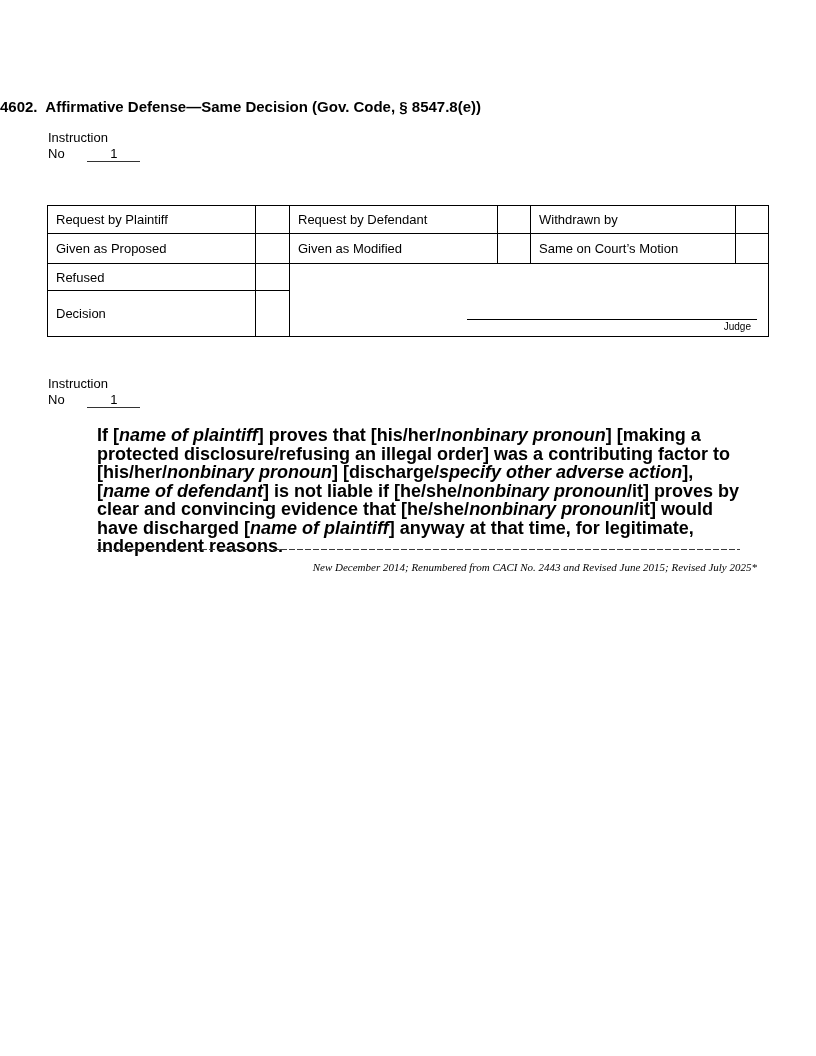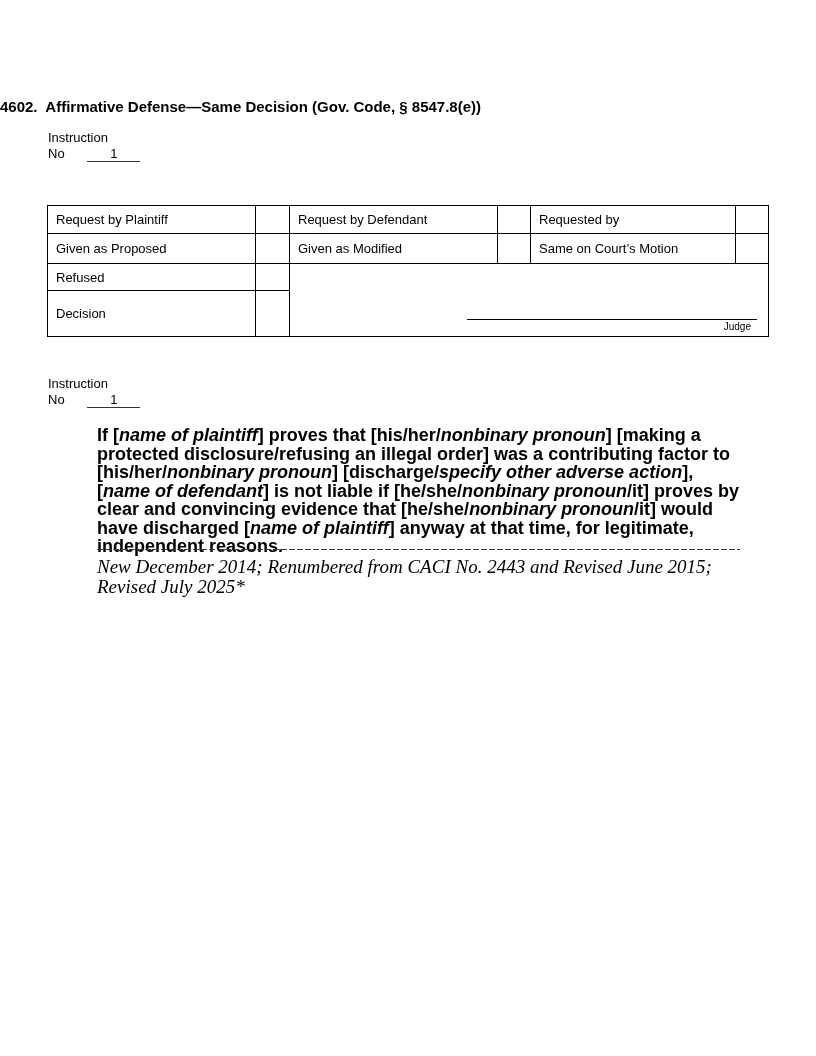--- a/index.html
+++ b/index.html
@@ -70,22 +70,23 @@
     height: 1px;
     background: repeating-linear-gradient(to right, #3a3a3a 0 6px, transparent 6px 8px);
   }
   .history {
     position: absolute;
     left: 97px;
     top: 557px;
     width: 660px;
     font-family: "Liberation Serif", serif;
     font-style: italic;
-    font-size: 19px;
+    font-size: 11px;
     line-height: 20px;
+    text-align: right;
   }
 </style>
 </head>
 <body>
 
 <div class="page">
 
   <div class="title">4602.  Affirmative Defense—Same Decision (Gov. Code, § 8547.8(e))</div>
 
   <div class="instr instr1">
@@ -104,21 +105,21 @@
         <col style="width:33px">
         <col style="width:205px">
         <col style="width:33px">
     </colgroup>
     <tbody>
         <tr style="height:28px">
       <td class="lbl">Request by Plaintiff</td>
       <td class="cb"></td>
       <td class="lbl">Request by Defendant</td>
       <td class="cb"></td>
-      <td class="lbl">Requested by</td>
+      <td class="lbl">Withdrawn by</td>
       <td class="cb"></td>
     </tr>
     <tr style="height:30px">
       <td class="lbl">Given as Proposed</td>
       <td class="cb"></td>
       <td class="lbl">Given as Modified</td>
       <td class="cb"></td>
       <td class="lbl">Same on Court’s Motion</td>
       <td class="cb"></td>
     </tr>

